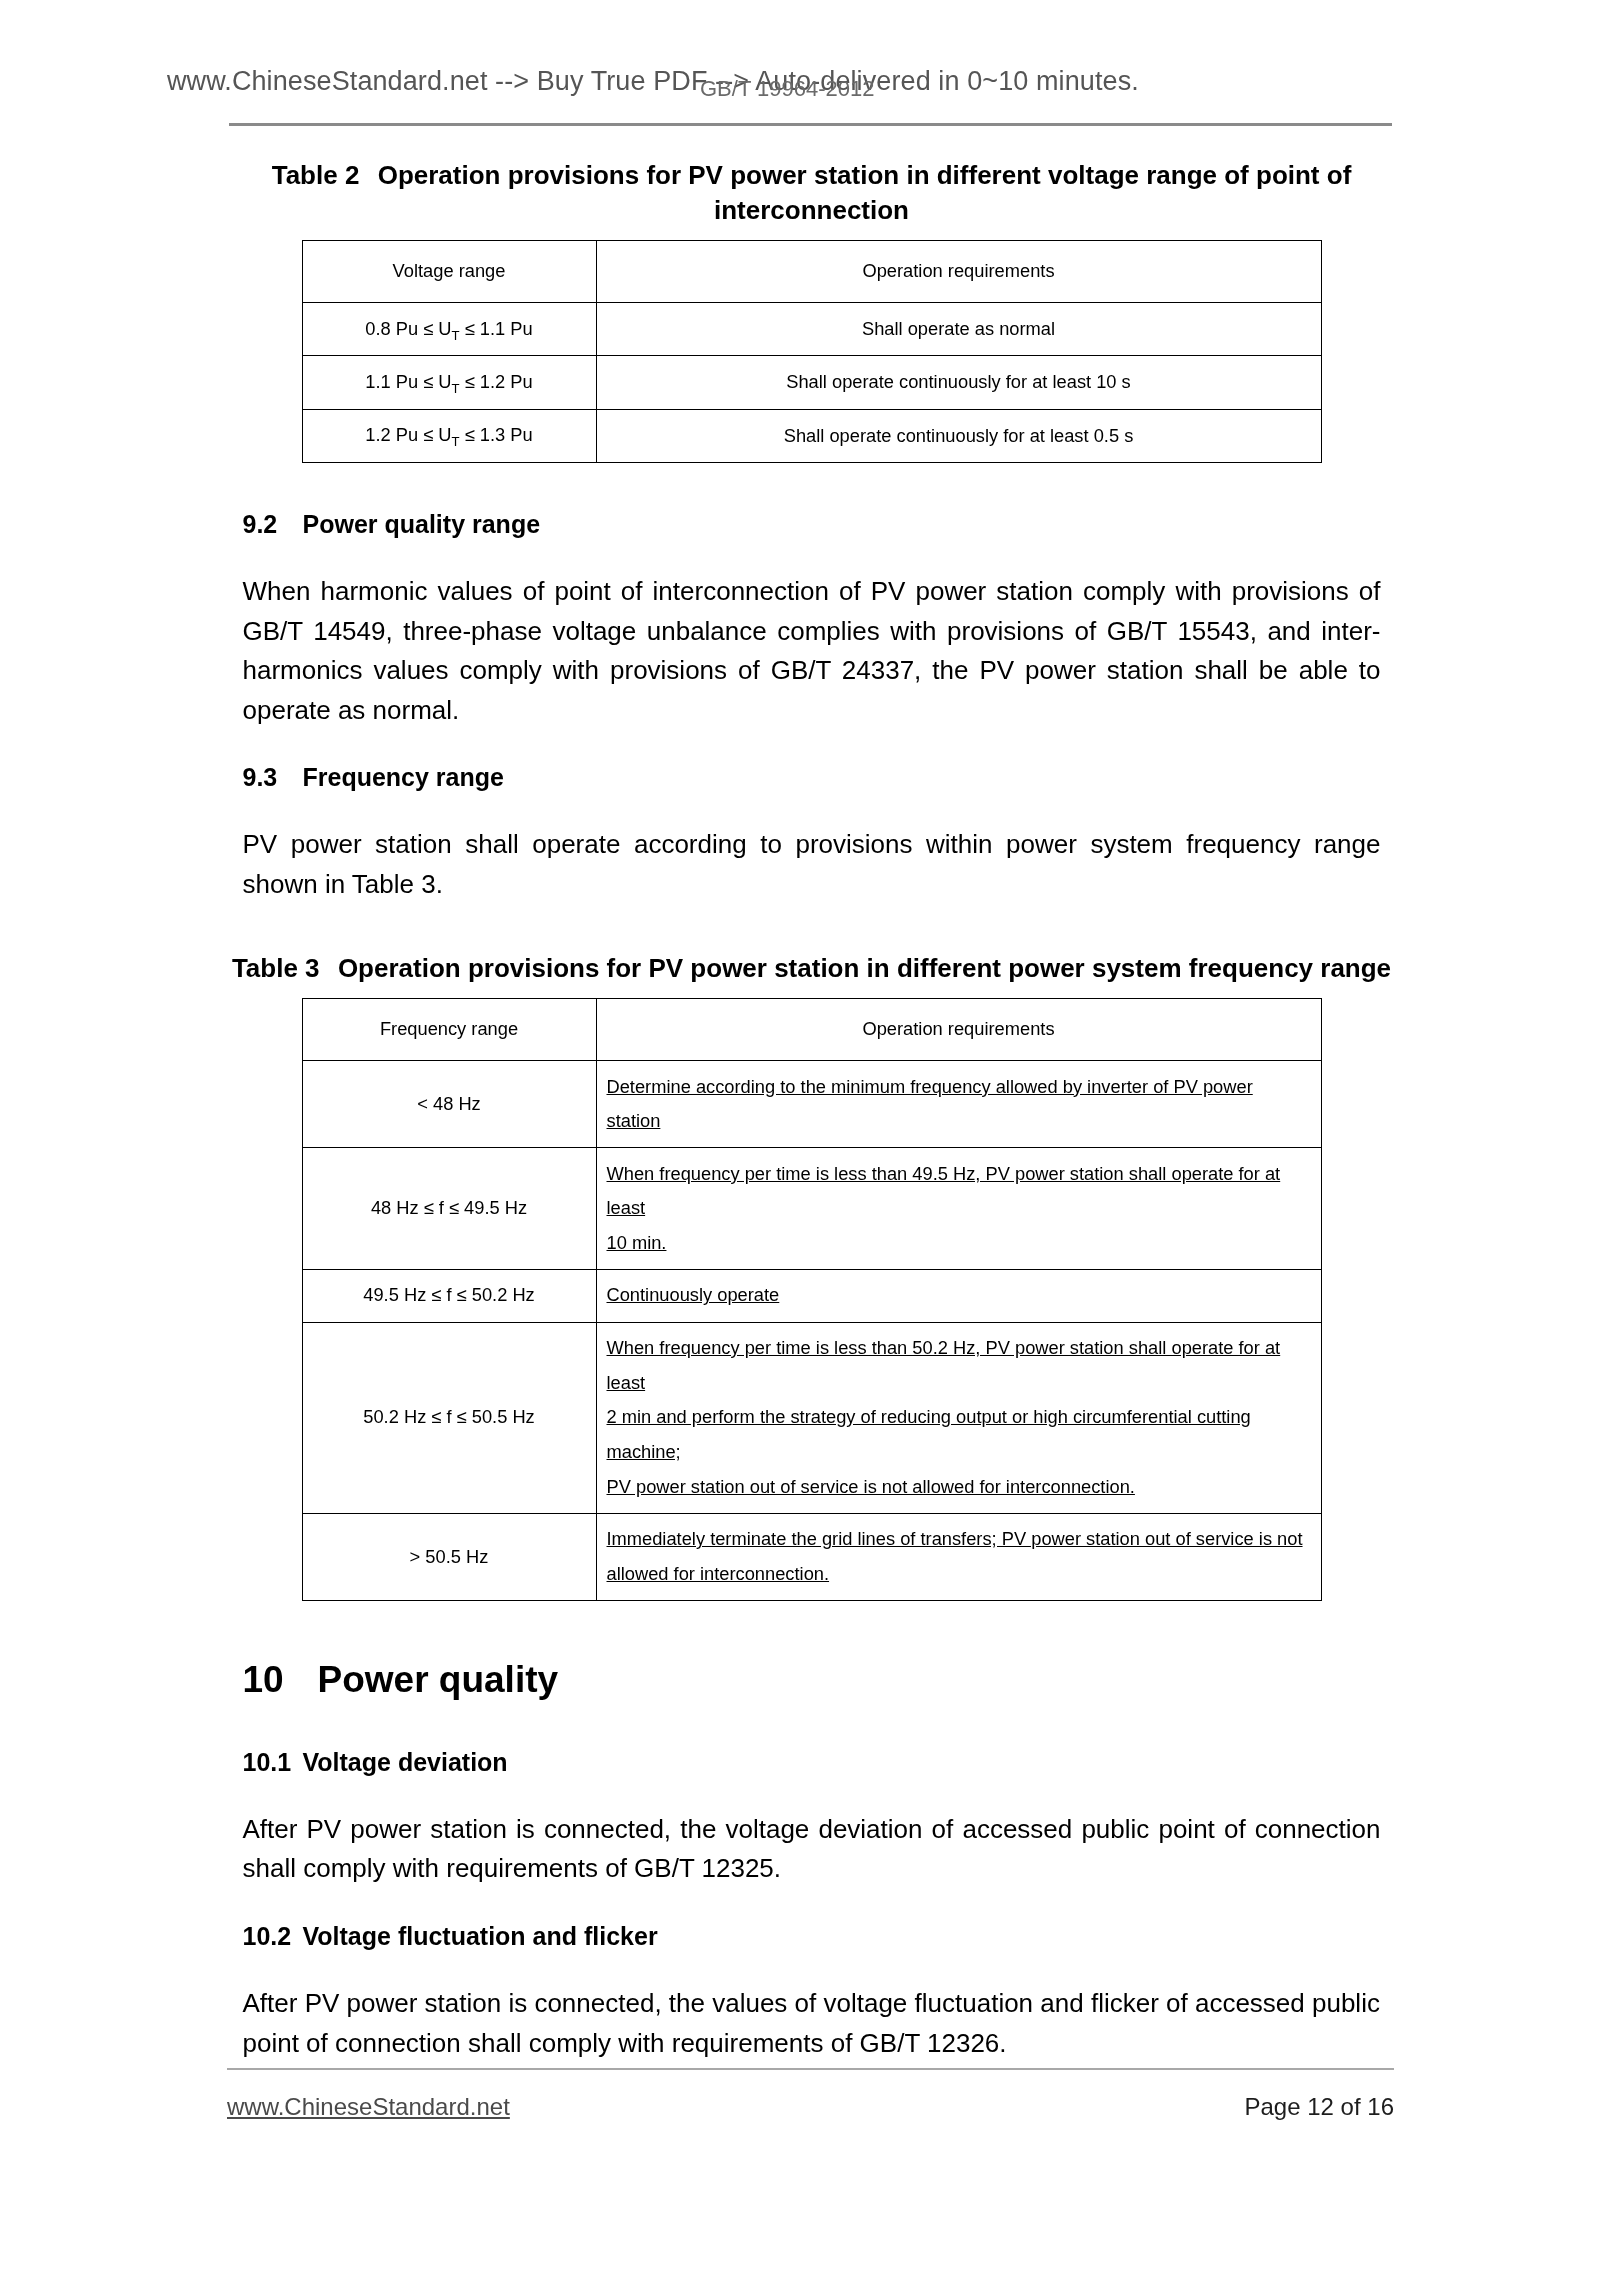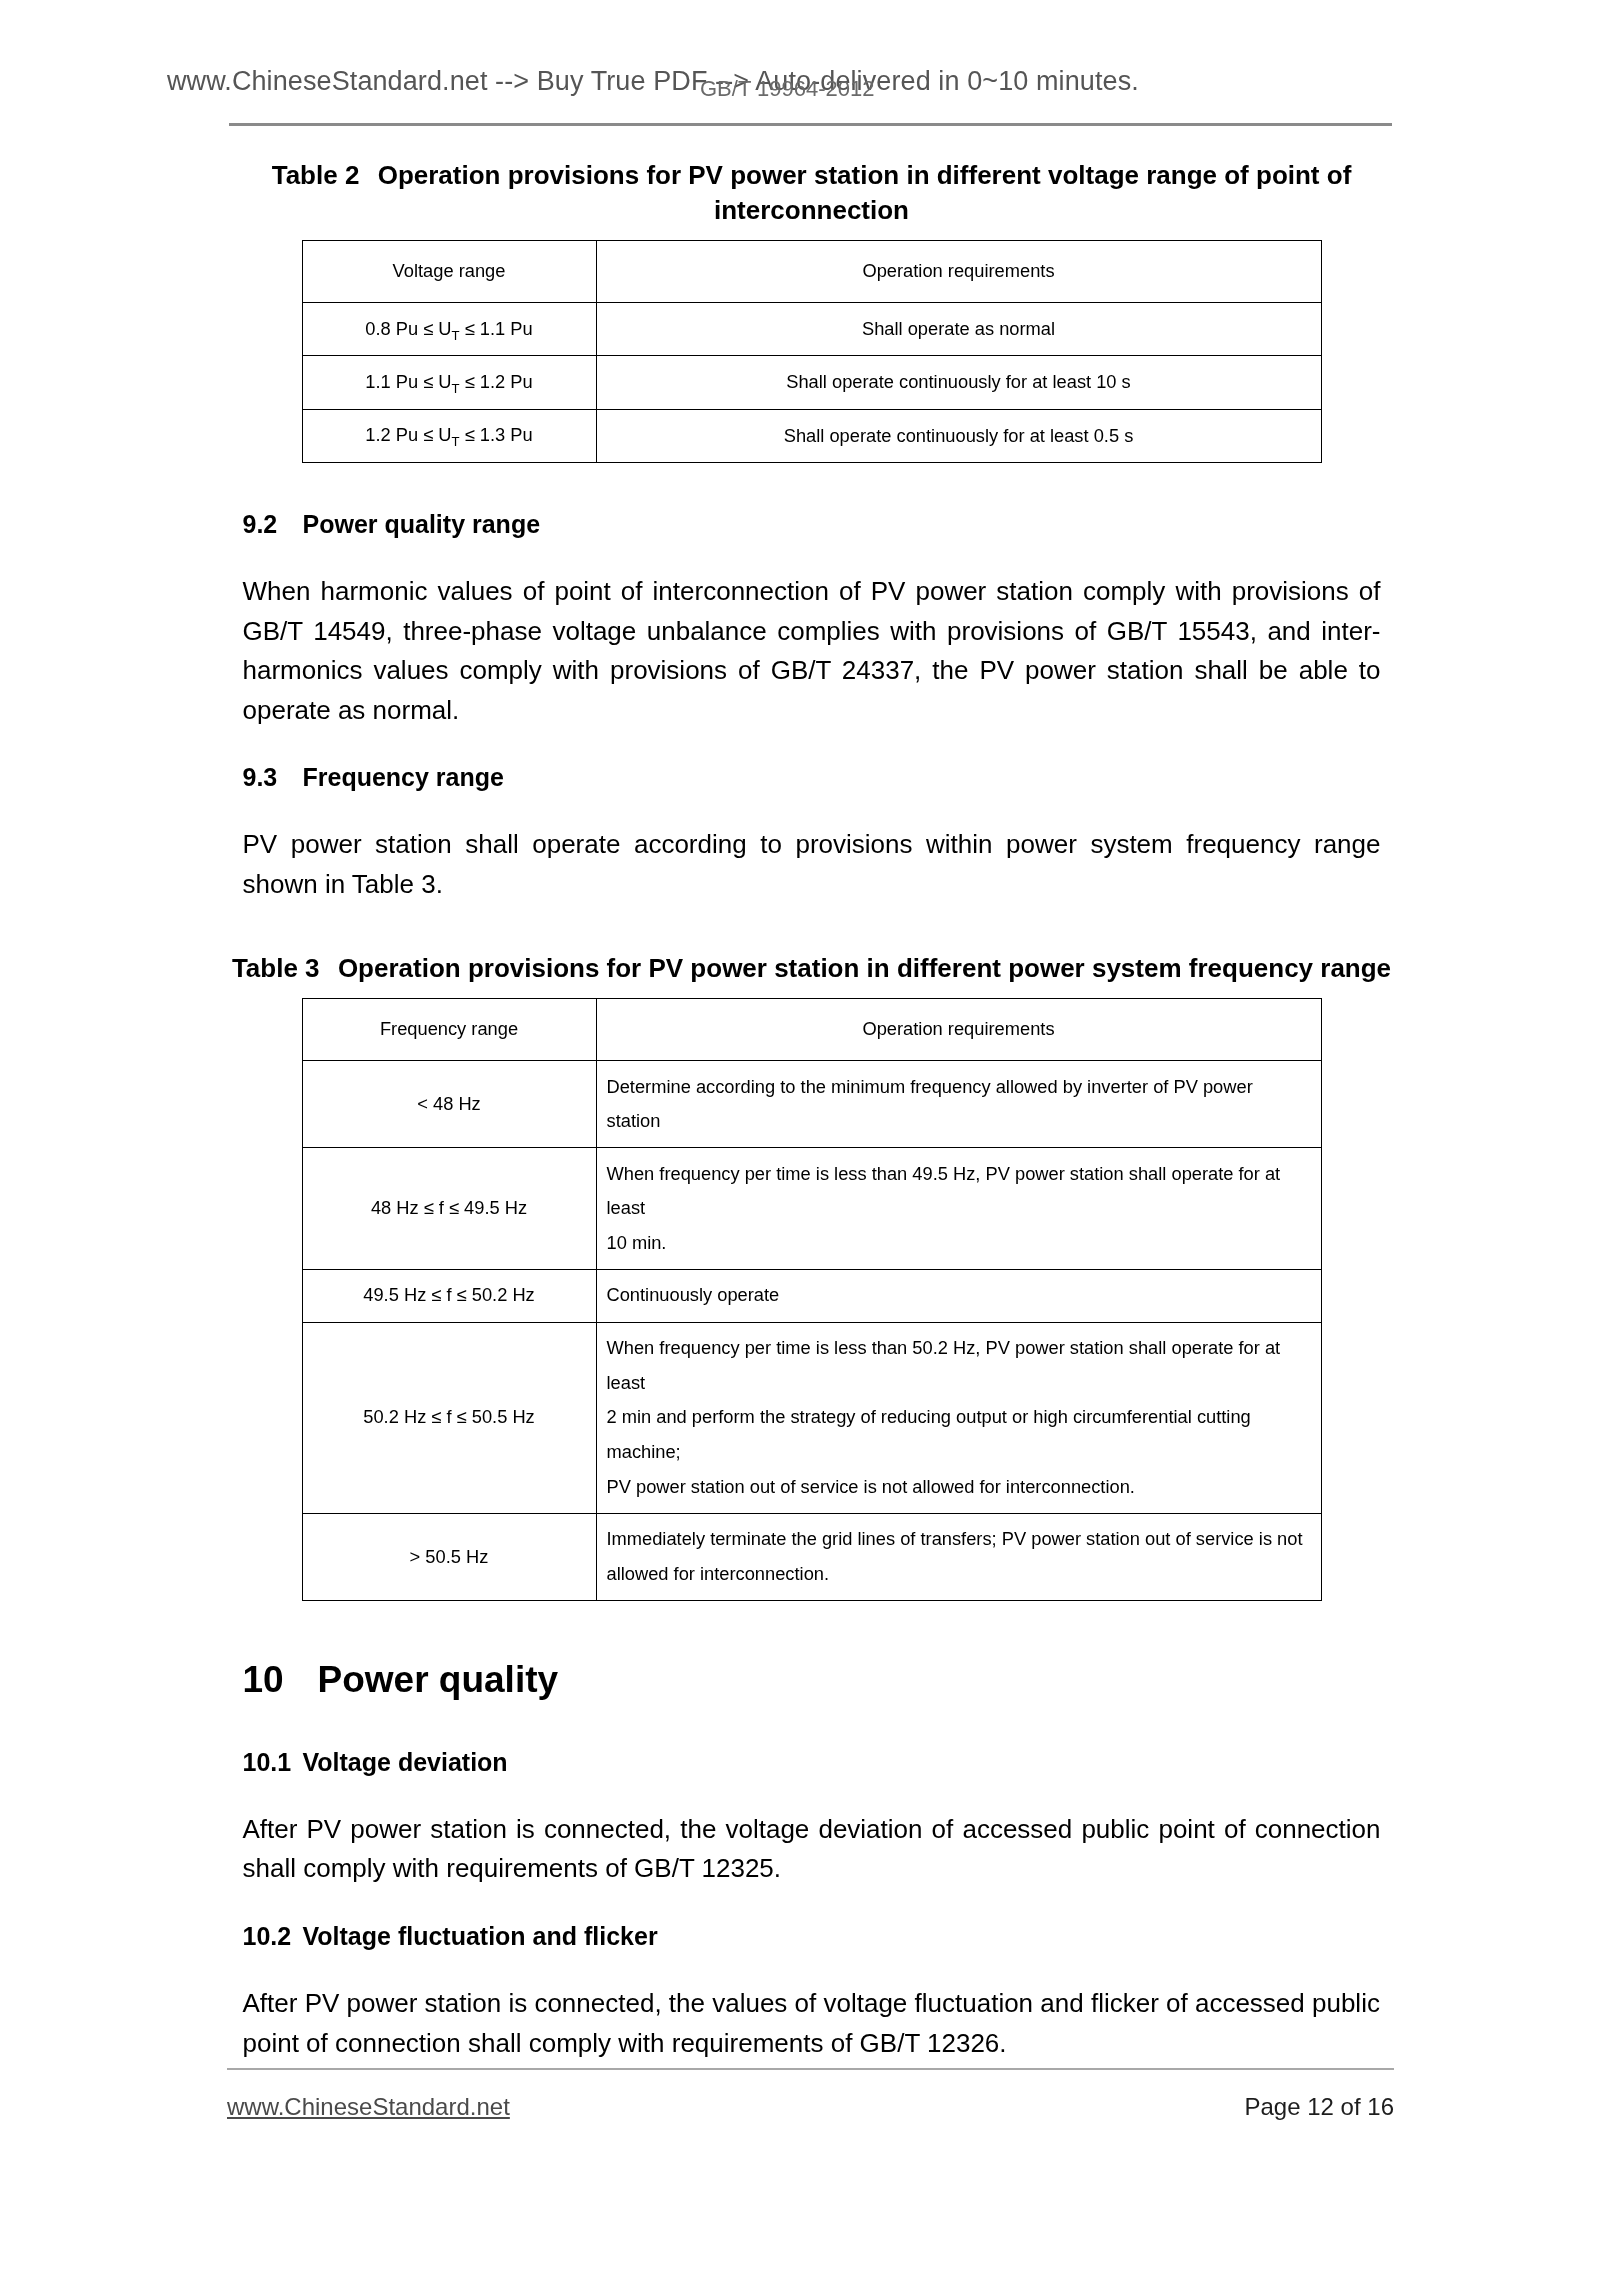--- a/index.html
+++ b/index.html
@@ -92,21 +92,21 @@
   }
   table.doc-table th {
     text-align: center;
     padding: 13.3px 10px;
   }
   .col-left {
     width: 273px;
     text-align: center;
   }
   .cell-center { text-align: center; }
-  .cell-left   { text-align: left; padding-left: 15px; }
+  .cell-left   { text-align: left; padding-left: 15px; text-decoration: underline; }
   .cell-pad-row { padding-top: 15px; padding-bottom: 15px; }
 
   sub { font-size: 0.72em; }
 
   h2.sec-h2 {
     width: 1138px;
     margin: 0 auto;
     font-size: 25px;
     font-weight: bold;
     padding: 0;

